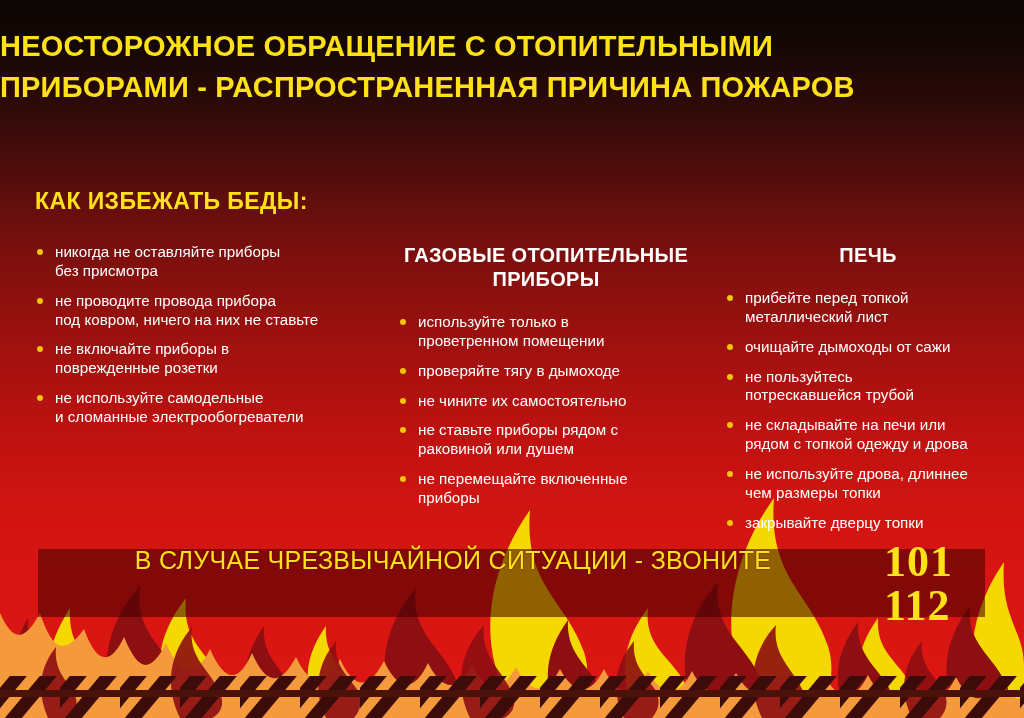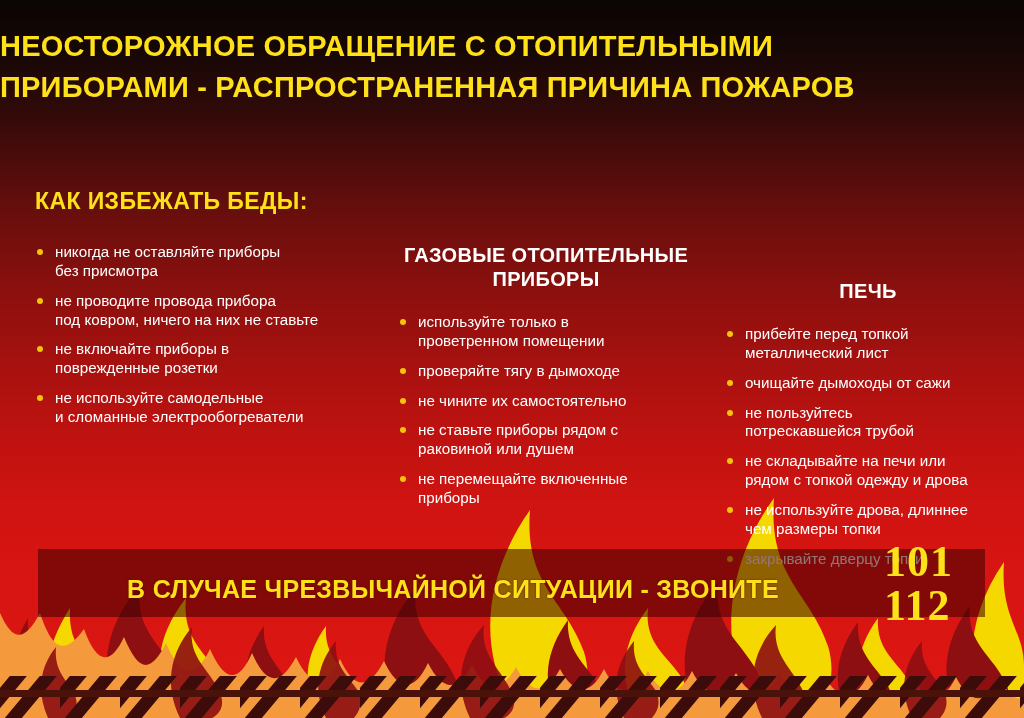--- a/index.html
+++ b/index.html
@@ -79,21 +79,21 @@
     font-weight: bold;
     font-size: 20px;
     line-height: 1.2;
     color: #fff;
     letter-spacing: .3px;
     margin: 0 0 22px 0;
     white-space: pre-line;
   }
   #col-0 .col-head { text-align: left; }
   #col-1 .col-head { text-align: center; }
-  #col-2 .col-head { text-align: center; margin-top: 36px; }
+  #col-2 .col-head { text-align: center; }
 
   .bullets { list-style: none; margin: 0; padding: 0; }
   .bullets li {
     position: relative;
     padding-left: 22px;
     margin-bottom: 11px;
     font-size: 15.2px;
     line-height: 1.24;
     color: #fff;
     white-space: pre-line;
@@ -114,25 +114,25 @@
     position: absolute;
     left: 38px;
     top: 549px;
     width: 947px;
     height: 68px;
     background: rgba(60, 0, 0, .55);
   }
   #banner-text {
     position: absolute;
     left: 38px;
-    top: 575px;
+    top: 546px;
     width: 830px;
     text-align: center;
     color: #FFE11A;
-    font-weight: bold;
+    font-weight: normal;
     font-size: 25px;
     letter-spacing: .3px;
     text-shadow: 0 0 2px rgba(90,0,0,.8);
   }
   .phone {
     position: absolute;
     color: #FFE11A;
     font-family: "Liberation Serif", serif;
     font-weight: bold;
     font-size: 44px;

